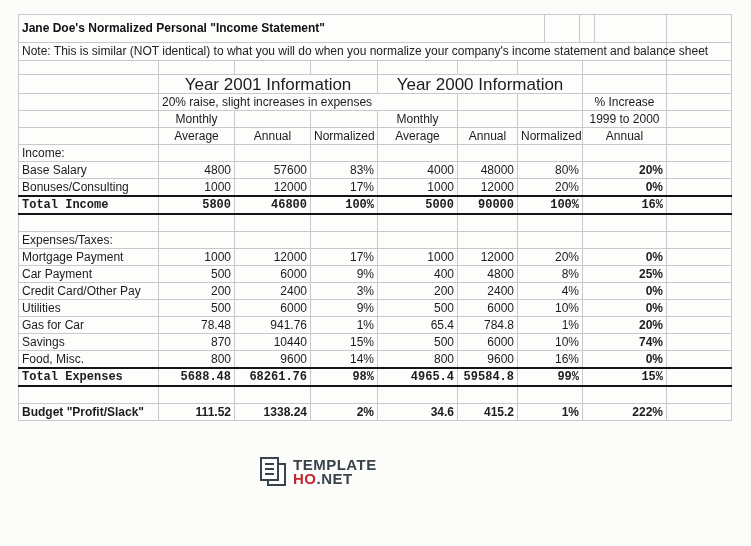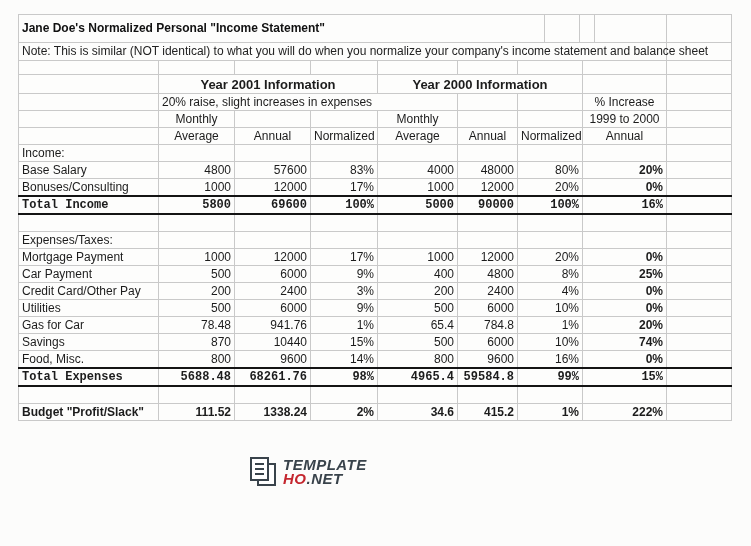--- a/index.html
+++ b/index.html
@@ -23,25 +23,25 @@
   td.lab { text-align:left; padding-left:3px;margin-left:24px; }
   tr.r-title td { height:27px; }
   td.title-cell {
     position:relative; font-size:19px; font-weight:bold; color:#111;
     padding-left:6px; line-height:27px;
   }
   .vseg { position:absolute; top:0; bottom:0; width:1px; background:#c9c9c9; }
   tr.r-note td { height:17px; }
   td.note-cell { font-size:11px; padding-left:3px; color:#222;text-align:right; }
   tr.r-empty td { height:13px; }
-  tr.r-yearhdr td { height:18px; font-weight:bold; font-size:13px; }
+  tr.r-yearhdr td { height:18px; font-weight:normal; font-size:17px; }
   tr.r-sub td, tr.r-monthly td, tr.r-colhdr td { height:16px; }
   tr.row-total td { border-top:2px solid #141414; border-bottom:2px solid #141414; font-weight:bold;font-family:Liberation Mono, monospace; }
   tr.row-budget td { font-weight:bold; }
-  .logo { position:absolute; left:248px; top:456px; display:flex; align-items:flex-start; gap:3px;font-style:italic; }
+  .logo { position:absolute; left:258px; top:456px; display:flex; align-items:flex-start; gap:3px; }
   .logo-icon { width:32px; height:32px; }
   .logo-text { font-weight:bold; font-size:15px; line-height:14px; letter-spacing:0.5px; color:#39434b; margin-top:2px; }
   .logo-red { color:#c4262e;margin-top:27px; }
 </style>
 </head>
 <body>
 
 <div class="page">
 
   <table class="sheet">
@@ -157,21 +157,21 @@
           <td class="num">17%</td>
           <td class="num">1000</td>
           <td class="num">12000</td>
           <td class="num">20%</td>
           <td class="pctinc">0%</td>
           <td></td>
         </tr>
         <tr class="row-total">
           <td class="lab">Total Income</td>
           <td class="num">5800</td>
-          <td class="num">69600</td>
+          <td class="num">46800</td>
           <td class="num">100%</td>
           <td class="num">5000</td>
           <td class="num">90000</td>
           <td class="num">100%</td>
           <td class="pctinc">16%</td>
           <td></td>
         </tr>
         <tr class="row-blank">
           <td class="lab"></td>
           <td class="num"></td>

